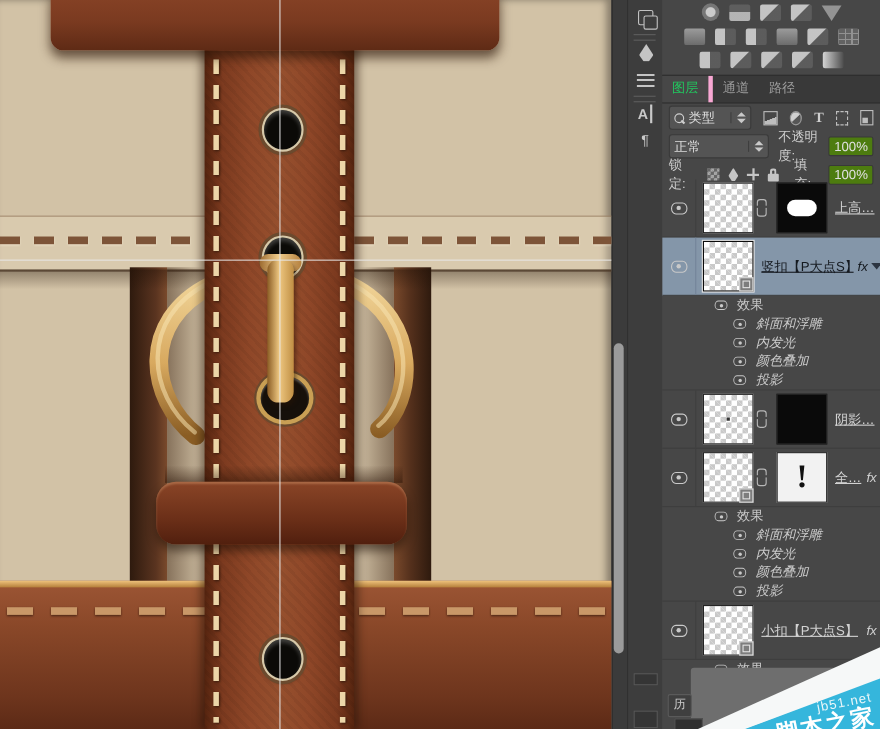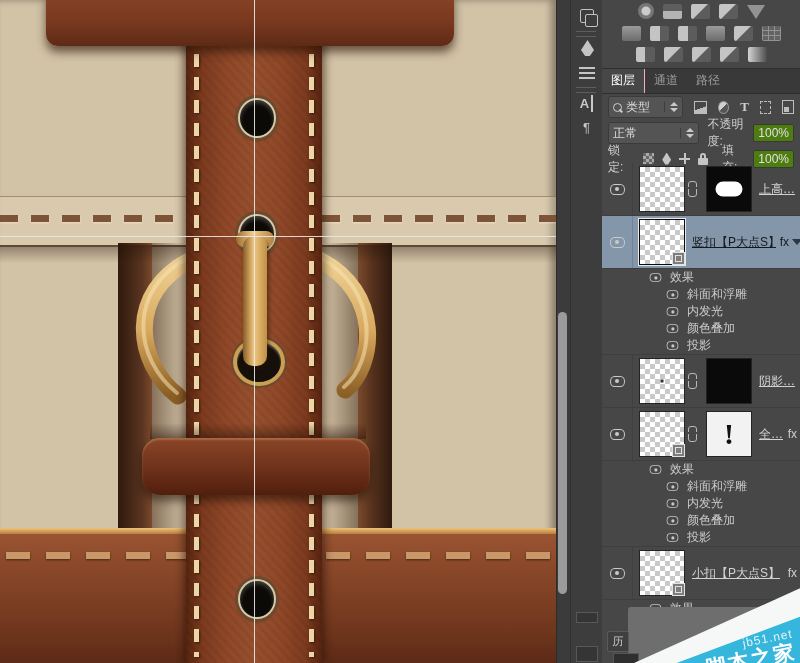--- a/index.html
+++ b/index.html
@@ -104,21 +104,21 @@
     border-top:14px solid #9a9a9a;background:none;border-radius:0;}
   .adj-half{background:linear-gradient(90deg,#cfcfcf 50%,#5e5e5e 50%);}
   .adj-grid{background:
     repeating-linear-gradient(0deg,#999 0 1px,transparent 1px 5px),
     repeating-linear-gradient(90deg,#999 0 1px,transparent 1px 6px),#666;}
   .adj-grad{background:linear-gradient(90deg,#e0e0e0,#4d4d4d);}
 
   #tabs-bar{display:flex;align-items:stretch;height:24px;background:#393939;
     border-top:1px solid #2e2e2e;border-bottom:1px solid #2e2e2e;}
   .tab{padding:0 9px;font-size:12px;line-height:23px;color:#9b9b9b;}
-  .tab.active{background:#474747;color:#ffffff;border-right:1px solid #f9a8d4;}
+  .tab.active{background:#474747;color:#22c55e;border-right:4px solid #f9a8d4;}
   .bar{display:flex;align-items:center;padding:0 6px;}
   .dropdown{display:flex;align-items:center;height:20px;background:#545454;
     border:1px solid #3a3a3a;border-radius:3px;padding:0 4px;color:#dcdcdc;font-size:12px;}
   .mag{width:7px;height:7px;border:1.5px solid #cfcfcf;border-radius:50%;position:relative;margin-right:4px;}
   .mag::after{content:"";position:absolute;left:5px;top:6px;width:4px;height:1.5px;
     background:#cfcfcf;transform:rotate(45deg);}
   .updown{margin-left:auto;display:flex;flex-direction:column;gap:2px;padding-left:5px;
     border-left:1px solid #3e3e3e;}
   .updown i{width:0;height:0;border-left:4px solid transparent;border-right:4px solid transparent;}
   .updown .up{border-bottom:4px solid #c9c9c9;}
@@ -171,30 +171,30 @@
   .chain-cell{width:15px;display:flex;justify-content:center;}
   .chain{width:7px;height:14px;border:1px solid #b8b8b8;border-radius:3px;position:relative;}
   .chain::after{content:"";position:absolute;left:-2px;right:-2px;top:5px;height:2px;background:#474747;}
   .mask-black{background:#0a0a0a;}
   .mask-white{background:#f2f2f2;}
   .pill{position:absolute;left:50%;top:50%;transform:translate(-50%,-50%);
     width:27px;height:15px;border-radius:8px;background:#fff;}
   .excl{width:100%;height:100%;display:flex;align-items:center;justify-content:center;
     font:bold 30px "Liberation Serif",serif;color:#111;}
   .lname{flex:1;margin-left:7px;font-size:12px;color:#d2d2d2;white-space:nowrap;overflow:hidden;text-decoration:underline;}
-  .fxm{font-size:12px;color:#cfcfcf;margin:0 3px 0 4px;}
+  .fxm{font-style:italic;font-size:12px;color:#cfcfcf;margin:0 3px 0 4px;}
   .sel{background:#8496a9;}
   .sel .lname,.sel .fxm{color:#151a20;}
   .sel .eye-cell{border-right-color:#73849a;}
   .disc{width:0;height:0;border-left:5px solid transparent;border-right:5px solid transparent;
     border-top:6px solid #2c3542;margin-right:-2px;}
   .fx-row{display:flex;align-items:center;height:17px;font-size:12px;color:#cbcbcb;}
   .fx-row .eye{transform:scale(.78);margin-right:7px;}
   .fx-head{padding-left:46px;}
-  .fx-item{padding-left:63px;}
+  .fx-item{padding-left:63px;font-style:italic;}
 
   
   #overlay-rect{left:628px;top:607px;width:172px;height:56px;background:#6e6e6e;
     border-radius:3px 0 0 0;z-index:30;}
   #mini-history{left:607px;top:631px;width:20px;height:19px;background:#3f3f3f;
     border:1px solid #5a5a5a;border-radius:2px;z-index:31;color:#c9c9c9;font-size:11px;
     line-height:18px;text-align:center;}
   #mini-icon2{left:613px;top:653px;width:24px;height:10px;background:#2f2f2f;
     border:1px solid #555;z-index:31;}
   #wm-white{left:600px;top:580px;width:200px;height:83px;background:#f6f8f8;z-index:40;

